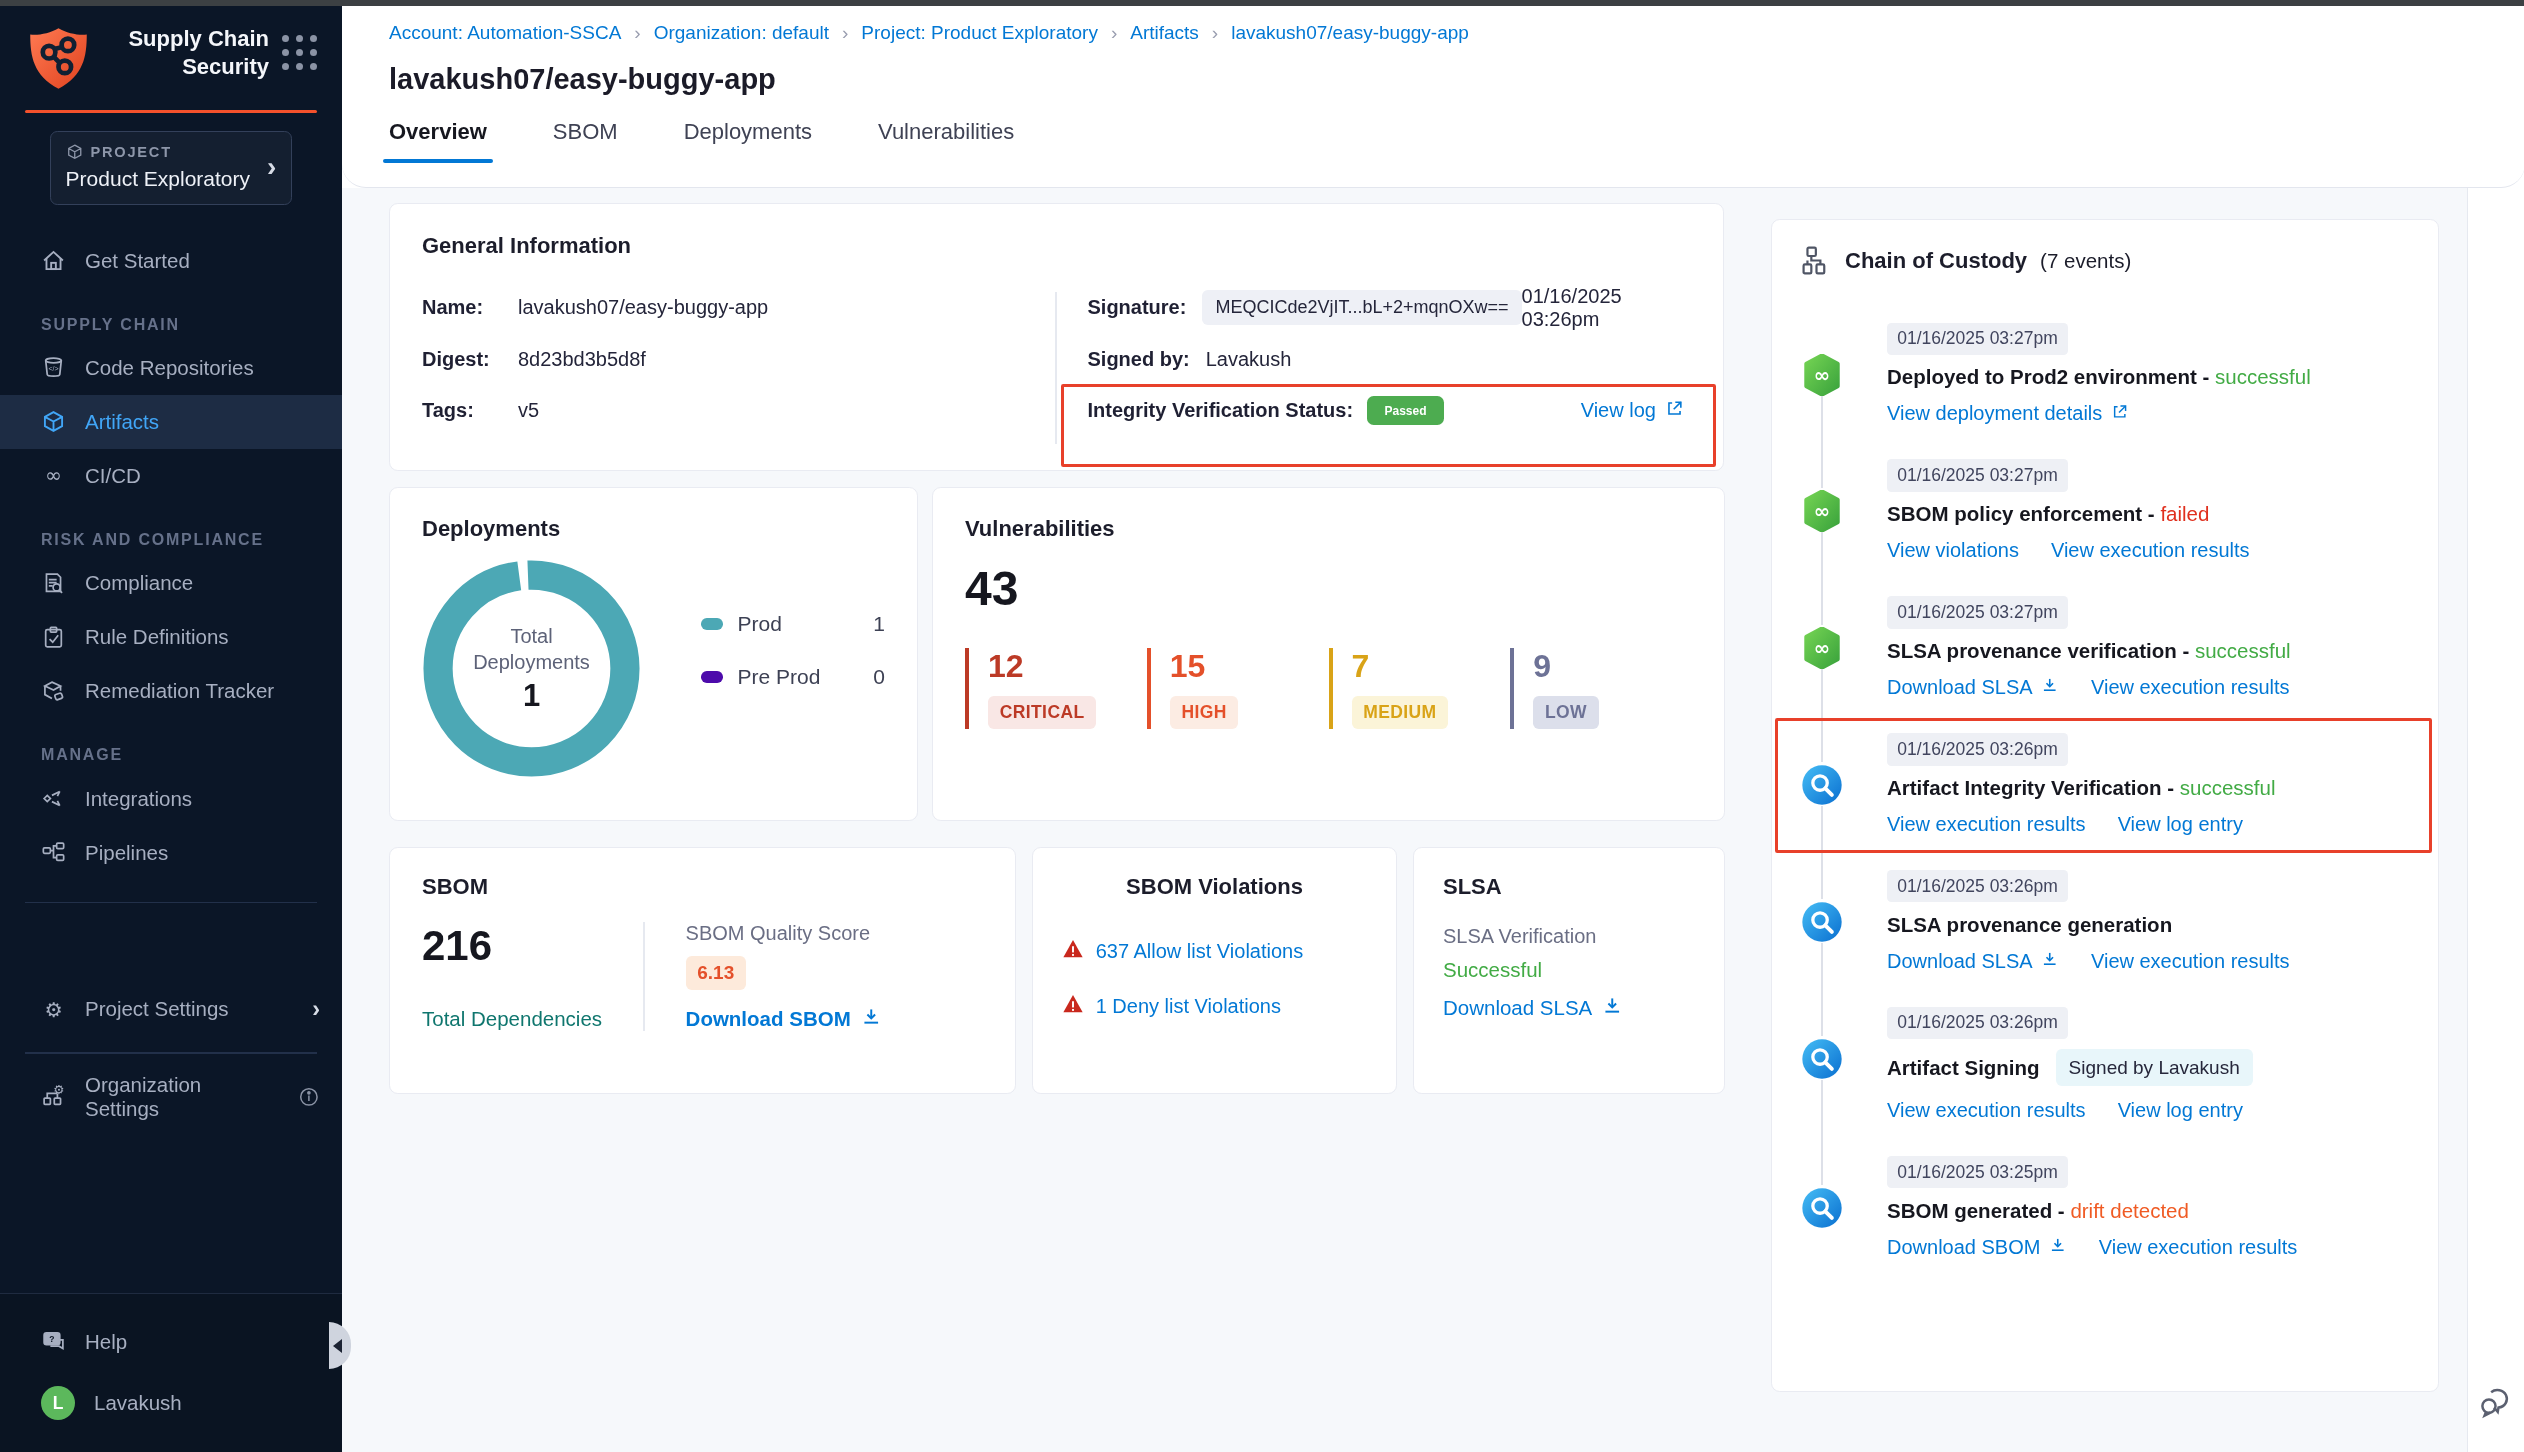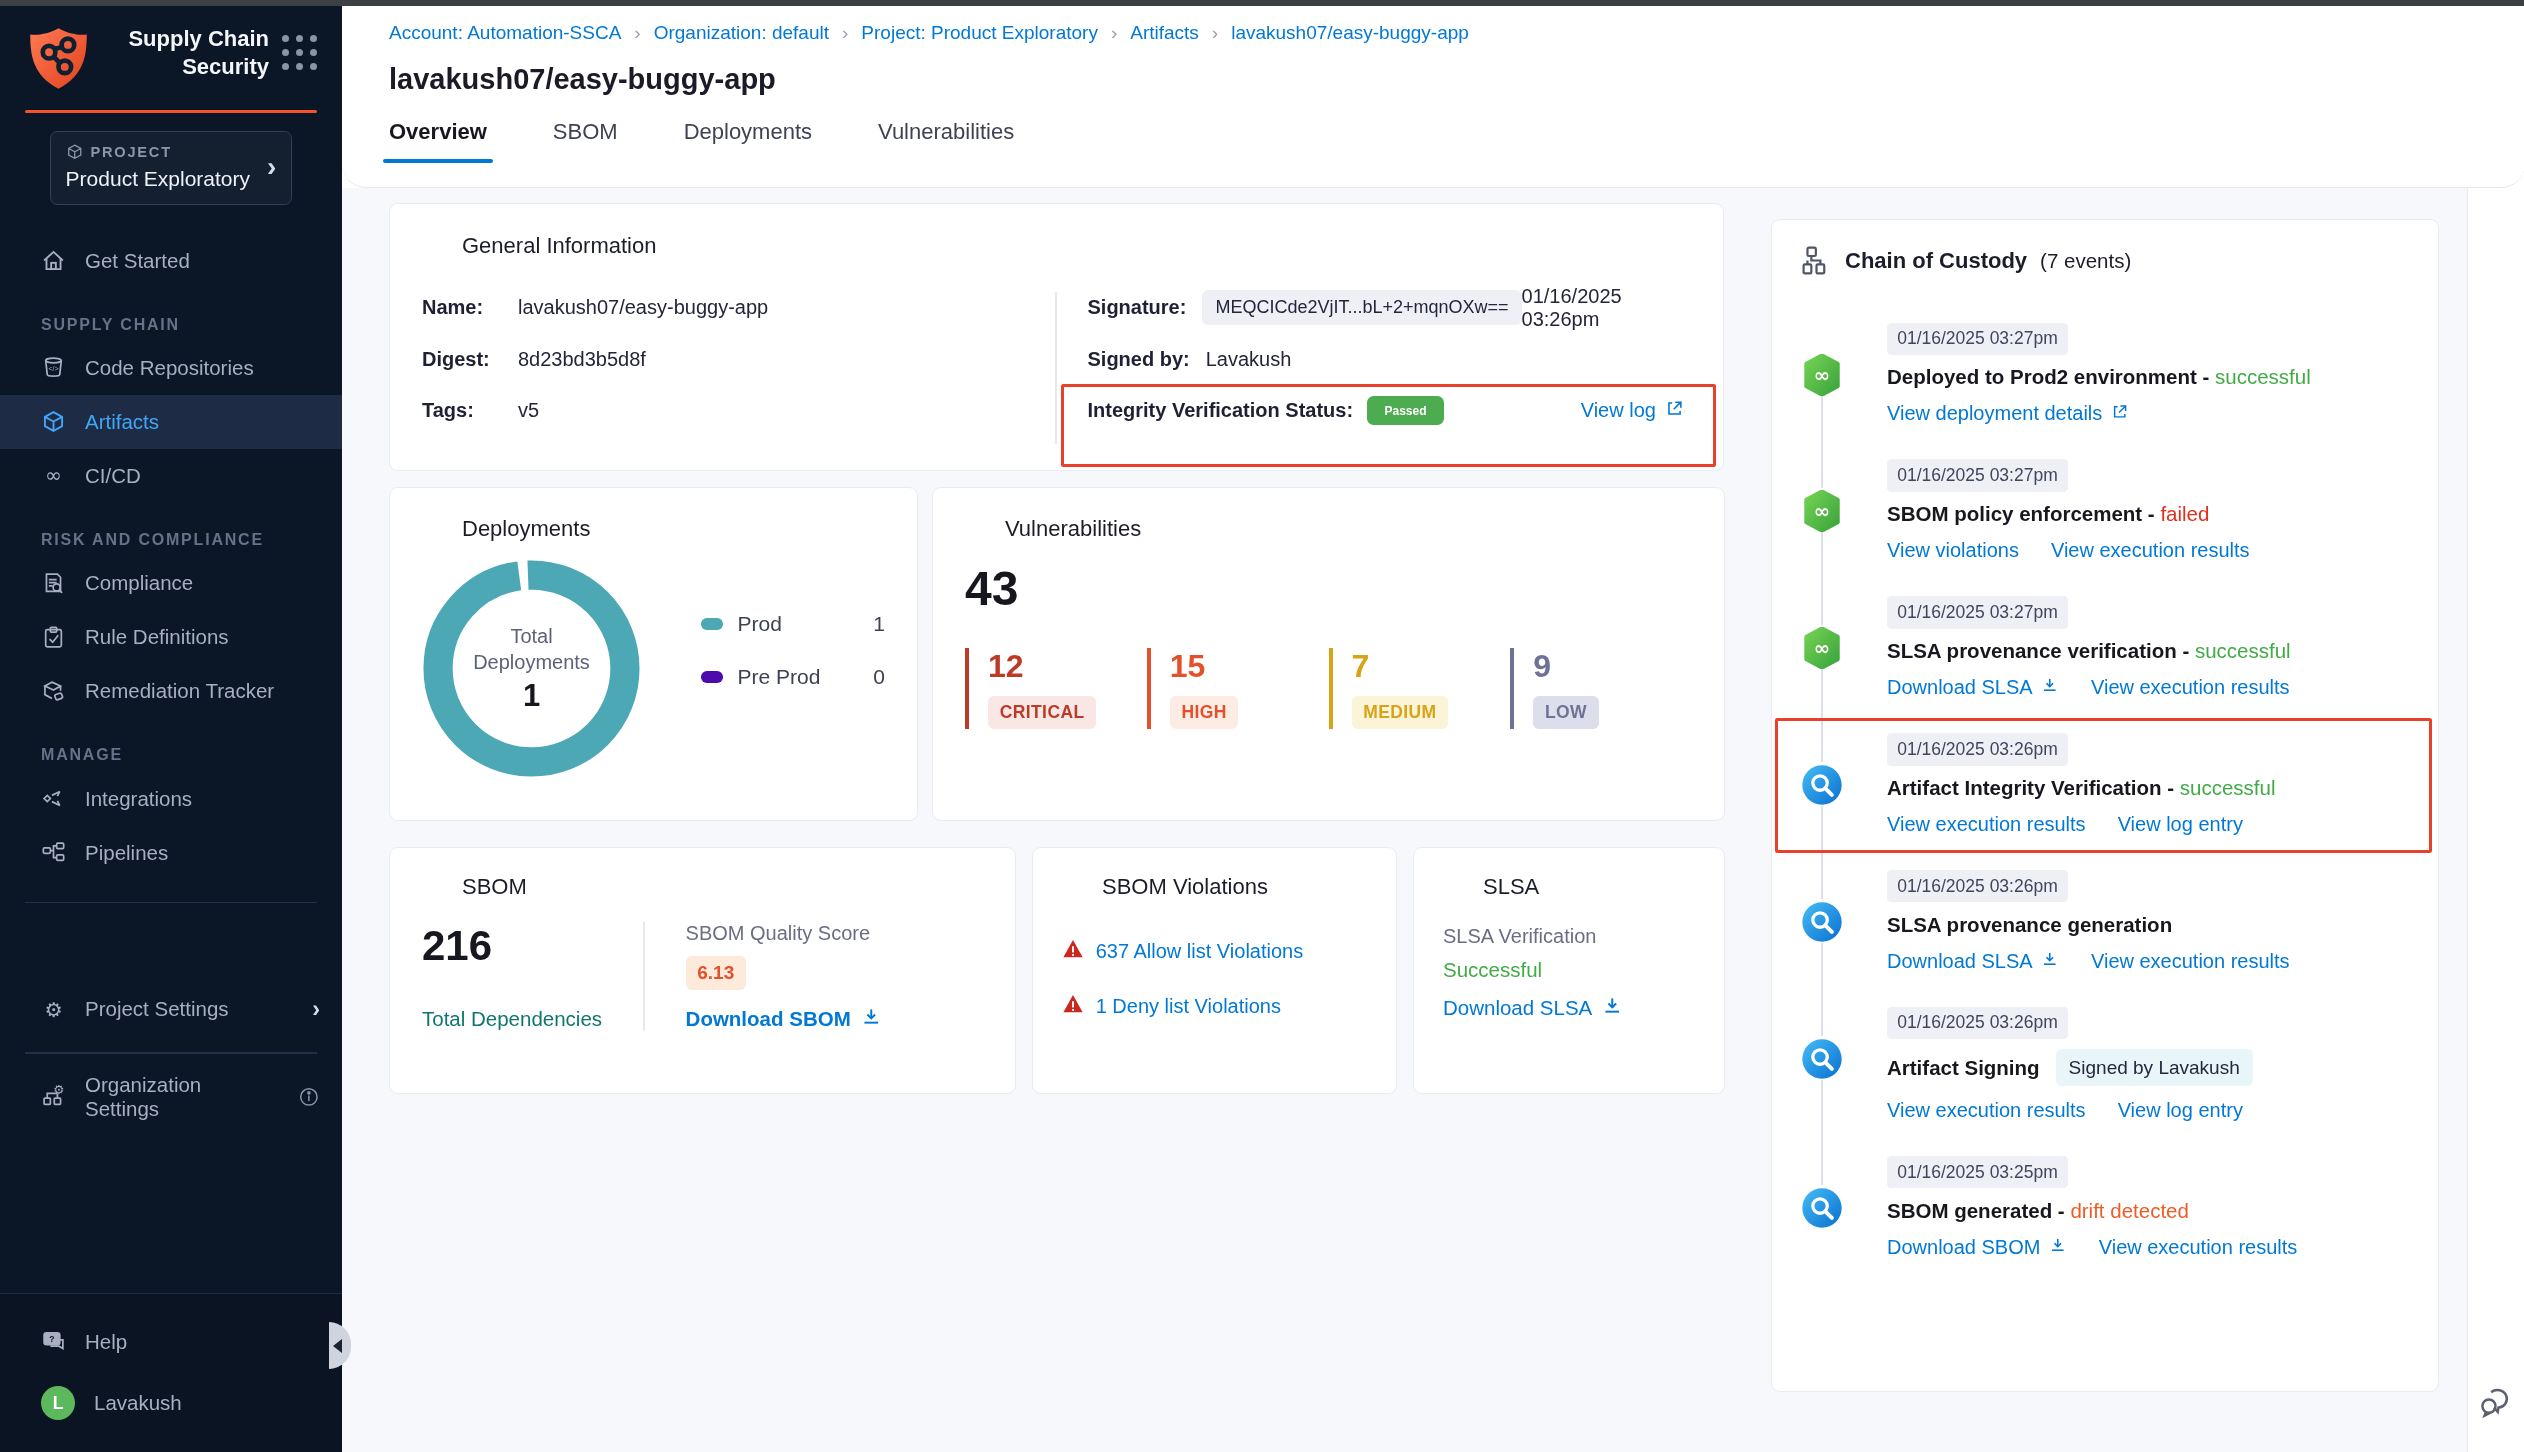--- a/index.html
+++ b/index.html
@@ -59,21 +59,21 @@
   .page-title{font-size:29px; font-weight:bold; color:#1b1b28; margin-top:19px;}
   .tabs{display:flex; margin-top:23.4px;}
   .tab{font-size:22px; color:#3f4254; margin-right:66px; padding-bottom:17.5px; cursor:pointer; position:relative;}
   .tab.active{color:#16171f; font-weight:bold;}
   .tab.active::after{content:""; position:absolute; left:-5.8px; right:-5.8px; bottom:0; height:4.4px; background:var(--link); border-radius:2.2px;}
 
   .content{position:absolute; top:188px; left:0; right:58px; bottom:0; background:#f6f8fb; padding:14.6px 0 0 47px; display:flex; overflow:hidden;}
   .left-col{width:1335px; flex:none;}
   .right-col{margin-left:47px; margin-top:16px; width:668px; flex:none;}
   .card{background:#fff; border:1.5px solid #e9ebf2; border-radius:8.8px;}
-  .card-title{font-size:22px; font-weight:normal; color:#1c1d2b;margin-left:40px;}
+  .card-title{font-size:22px; font-weight:bold; color:#1c1d2b;}
 
   
   .gi-card{height:268px; padding:29px 32px; position:relative;}
   .gi-fields{display:flex; margin-top:32px;}
   .gi-left{width:633px; flex:none;}
   .gi-vline{width:1.5px; background:#e6e9f0; flex:none; margin:1.5px 0;}
   .gi-right{flex:1; padding-left:31px; min-width:0;}
   .gi-row{display:flex; align-items:center; height:34px; margin-bottom:17.5px; font-size:20px;}
   .gi-label{font-weight:bold; color:#1f2033; width:96px; flex:none;}
   .gi-label-w{font-weight:bold; color:#1f2033; margin-right:16px; flex:none;}
@@ -112,21 +112,21 @@
   
   .row3{display:flex; margin-top:26px;}
   .sbom-card{width:627px; height:247px; padding:26px 32px; flex:none;}
   .sbom-body{display:flex; margin-top:22px;}
   .sbom-total{font-size:42px; font-weight:bold; color:#16171f;}
   .sbom-deps{color:#0f766e; font-size:20.5px; margin-top:37px;}
   .sbom-vline{width:1.5px; background:#e6e9f0; margin:0 41px; flex:none;}
   .muted-label{color:#6a6e84; font-size:20px;}
   .score-badge{display:inline-block; background:#fdeadb; color:var(--high); font-weight:bold; font-size:19px; padding:5.8px 11.7px; border-radius:5.8px; margin-top:11.7px;}
   .dl-link{display:flex; align-items:center; gap:10.2px; color:var(--link); font-weight:bold; font-size:20.5px; margin-top:16px; cursor:pointer;}
-  .viol-card{width:365px; height:247px; margin-left:16px; padding:26px 29px; flex:none;}
+  .viol-card{width:365px; height:247px; margin-left:16px; padding:26px 29px; flex:none;text-align:center;}
   .viol-row{display:flex; align-items:center; gap:11.7px; margin-top:28px; font-size:20px; color:var(--link); font-weight:500; cursor:pointer;}
   .slsa-card{width:312px; height:247px; margin-left:16px; padding:26px 29px; flex:none;}
   .slsa-status{color:var(--green); font-size:20.5px; font-weight:500; margin-top:10.2px;}
   .slsa-card .muted-label{margin-top:25px;}
   .slsa-card .dl-link{margin-top:13px; font-weight:500;}
 
   
   .coc-card{height:1173px; padding:25px 29px; position:relative;}
   .coc-head{display:flex; align-items:center; gap:13px;}
   .coc-title{font-size:22px; font-weight:bold; color:#1c1d2b;}

